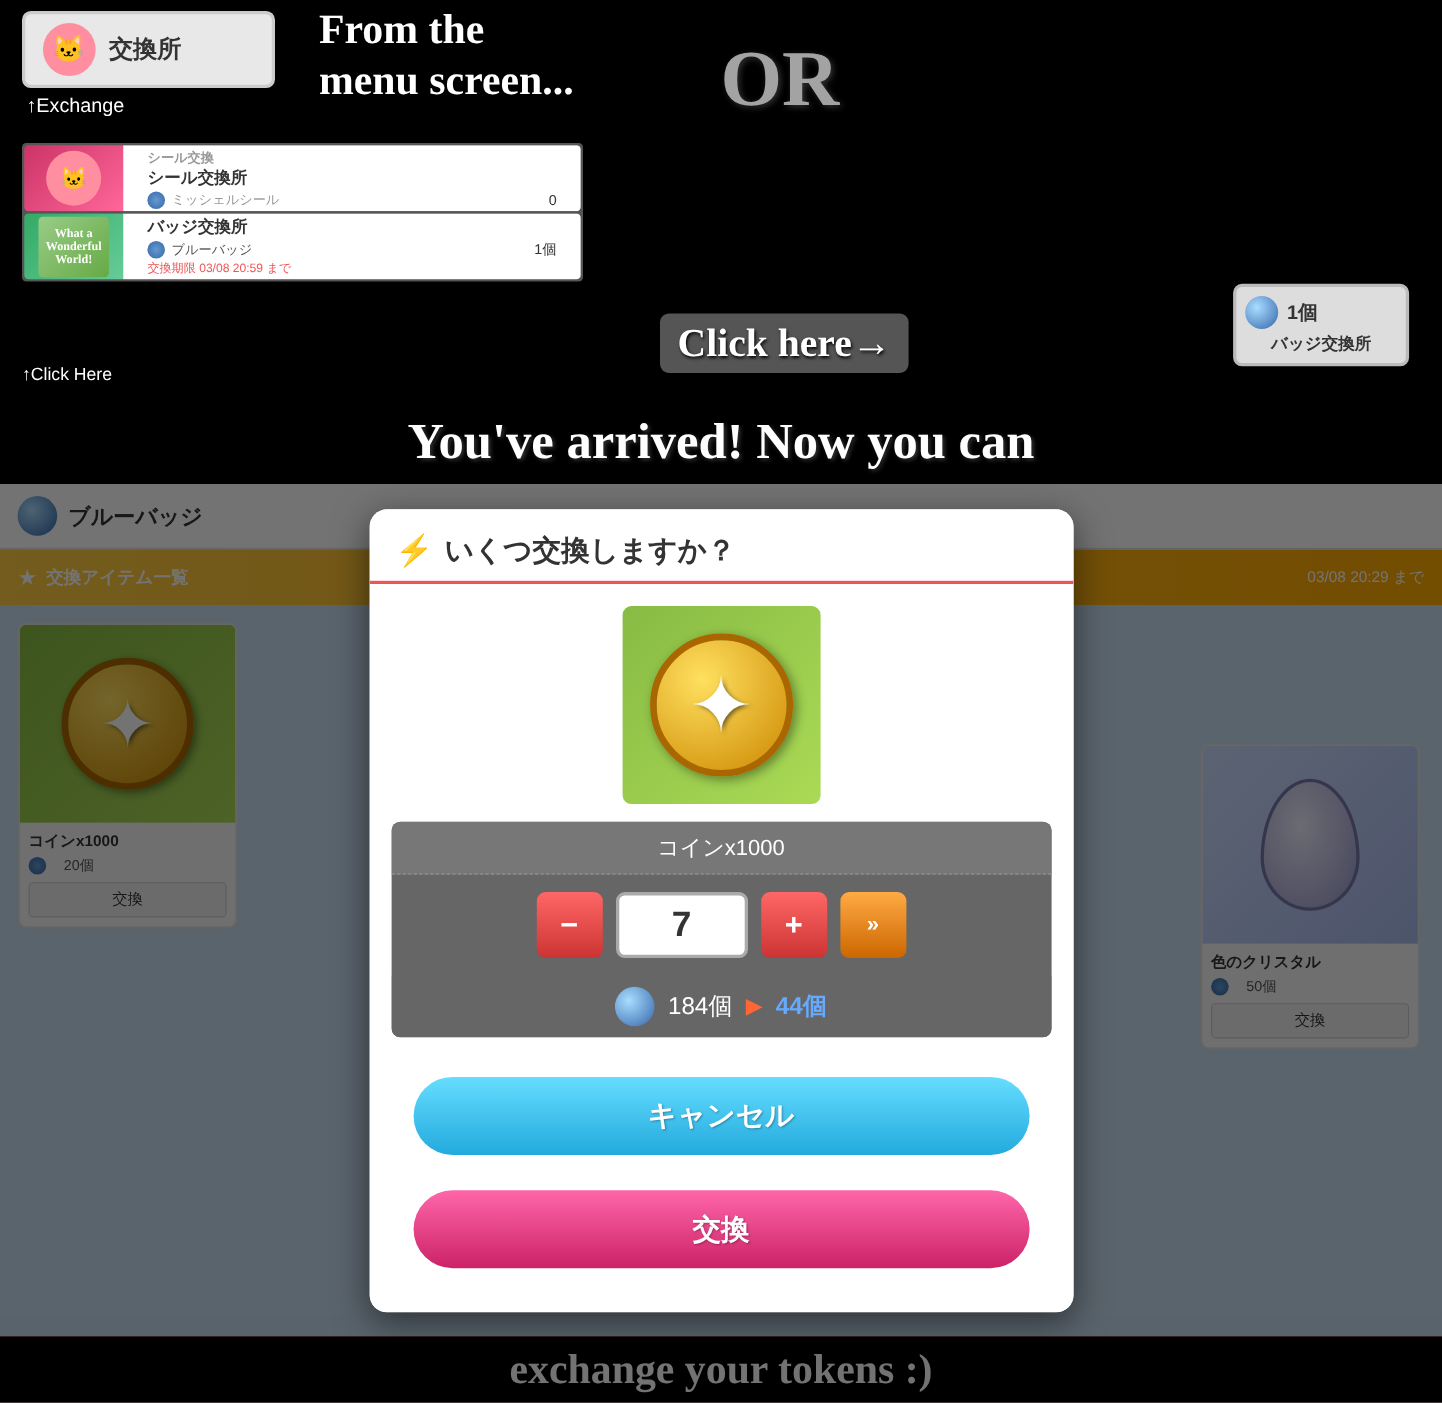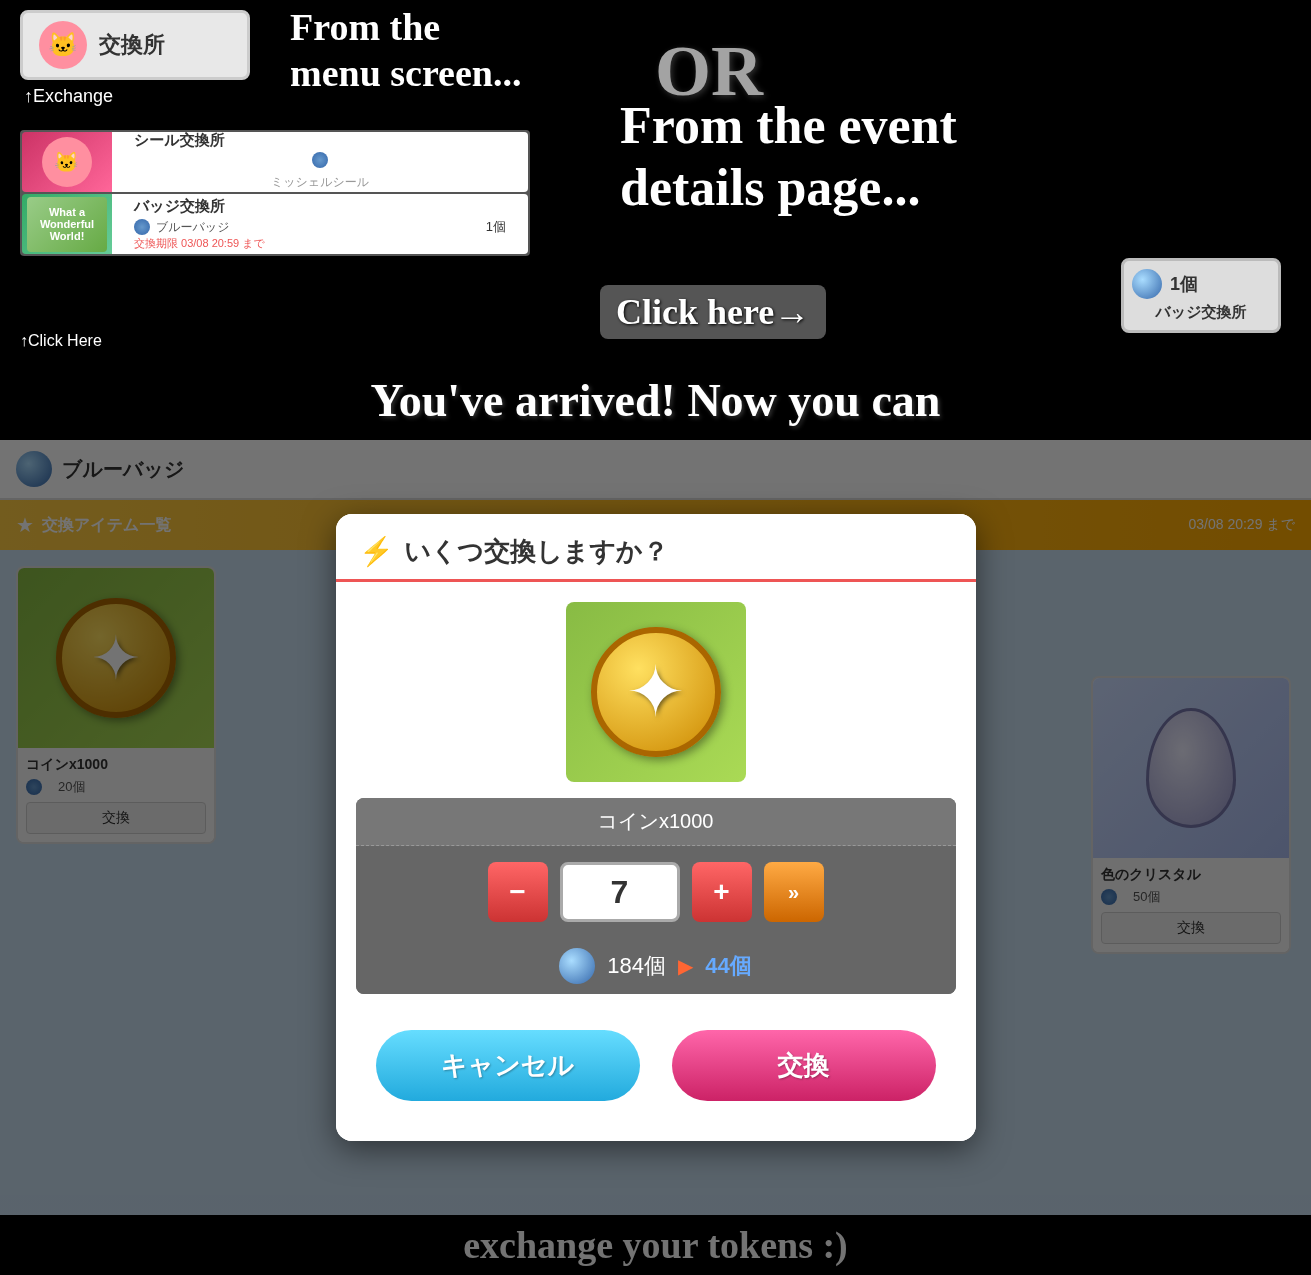--- a/index.html
+++ b/index.html
@@ -127,21 +127,20 @@
       font-weight: bold;
     }
 
     .menu-item-subtitle {
       font-size: 12px;
       color: #999;
       display: flex;
       align-items: center;
       gap: 6px;
       margin-top: 2px;
-      flex-direction: column;
     }
 
     .menu-item-subtitle-blue {
       font-size: 12px;
       color: #555;
       display: flex;
       align-items: center;
       gap: 6px;
       margin-top: 2px;
     }
@@ -661,20 +660,21 @@
       font-size: 22px;
       color: #66aaff;
       font-weight: bold;
     }
 
     .modal-buttons {
       display: flex;
       gap: 32px;
       padding: 20px;
       width: 100%;
+      flex-direction: column;
     }
 
     .cancel-btn {
       flex: 1;
       padding: 18px;
       background: linear-gradient(180deg, #66ddff, #22aadd);
       border: none;
       border-radius: 40px;
       font-size: 26px;
       font-weight: bold;
@@ -768,21 +768,21 @@
         <div class="menu-item-subtitle">
           <span class="globe-icon"></span>
           <span>ミッシェルシール</span>
           <span class="badge-count">0</span>
         </div>
       </div>
     </div>
 
     <div class="menu-item">
       <div class="menu-item-img menu-item-img-green">
-        <div style="width:80px;height:55px;background:linear-gradient(135deg,#99cc88,#66aa44);display:flex;align-items:center;justify-content:center;font-size:11px;color:#fff;font-weight:bold;text-align:center;border-radius:4px;">What a<br>Wonderful<br>World!</div>
+        <div style="width:64px;height:55px;background:linear-gradient(135deg,#99cc88,#66aa44);display:flex;align-items:center;justify-content:center;font-size:11px;color:#fff;font-weight:bold;text-align:center;border-radius:4px;font-family:Liberation Serif, serif;">What a<br>Wonderful<br>World!</div>
       </div>
       <div class="menu-item-content">
         <div class="menu-item-title">バッジ交換所</div>
         <div class="menu-item-subtitle-blue">
           <span class="globe-icon"></span>
           <span>ブルーバッジ</span>
           <span class="badge-count">1個</span>
         </div>
         <div class="menu-item-date">交換期限 03/08 20:59 まで</div>
       </div>
@@ -791,24 +791,20 @@
 
   <div class="click-here-label">↑Click Here</div>
 
   <div class="from-menu-text">
     <span style="white-space:pre-line">From the
 menu screen...</span>
   </div>
 
   <div class="or-text">OR</div>
 
-  <div class="from-event-text">
-    <span style="white-space:pre-line">From the event
-details page...</span>
-  </div>
 
   <div class="click-here-arrow">Click here→</div>
 
   <div class="badge-exchange-widget">
     <div class="badge-exchange-top">
       <div class="badge-globe"></div>
       <span class="badge-count-text">1個</span>
     </div>
     <div class="badge-exchange-label">バッジ交換所</div>
   </div>

